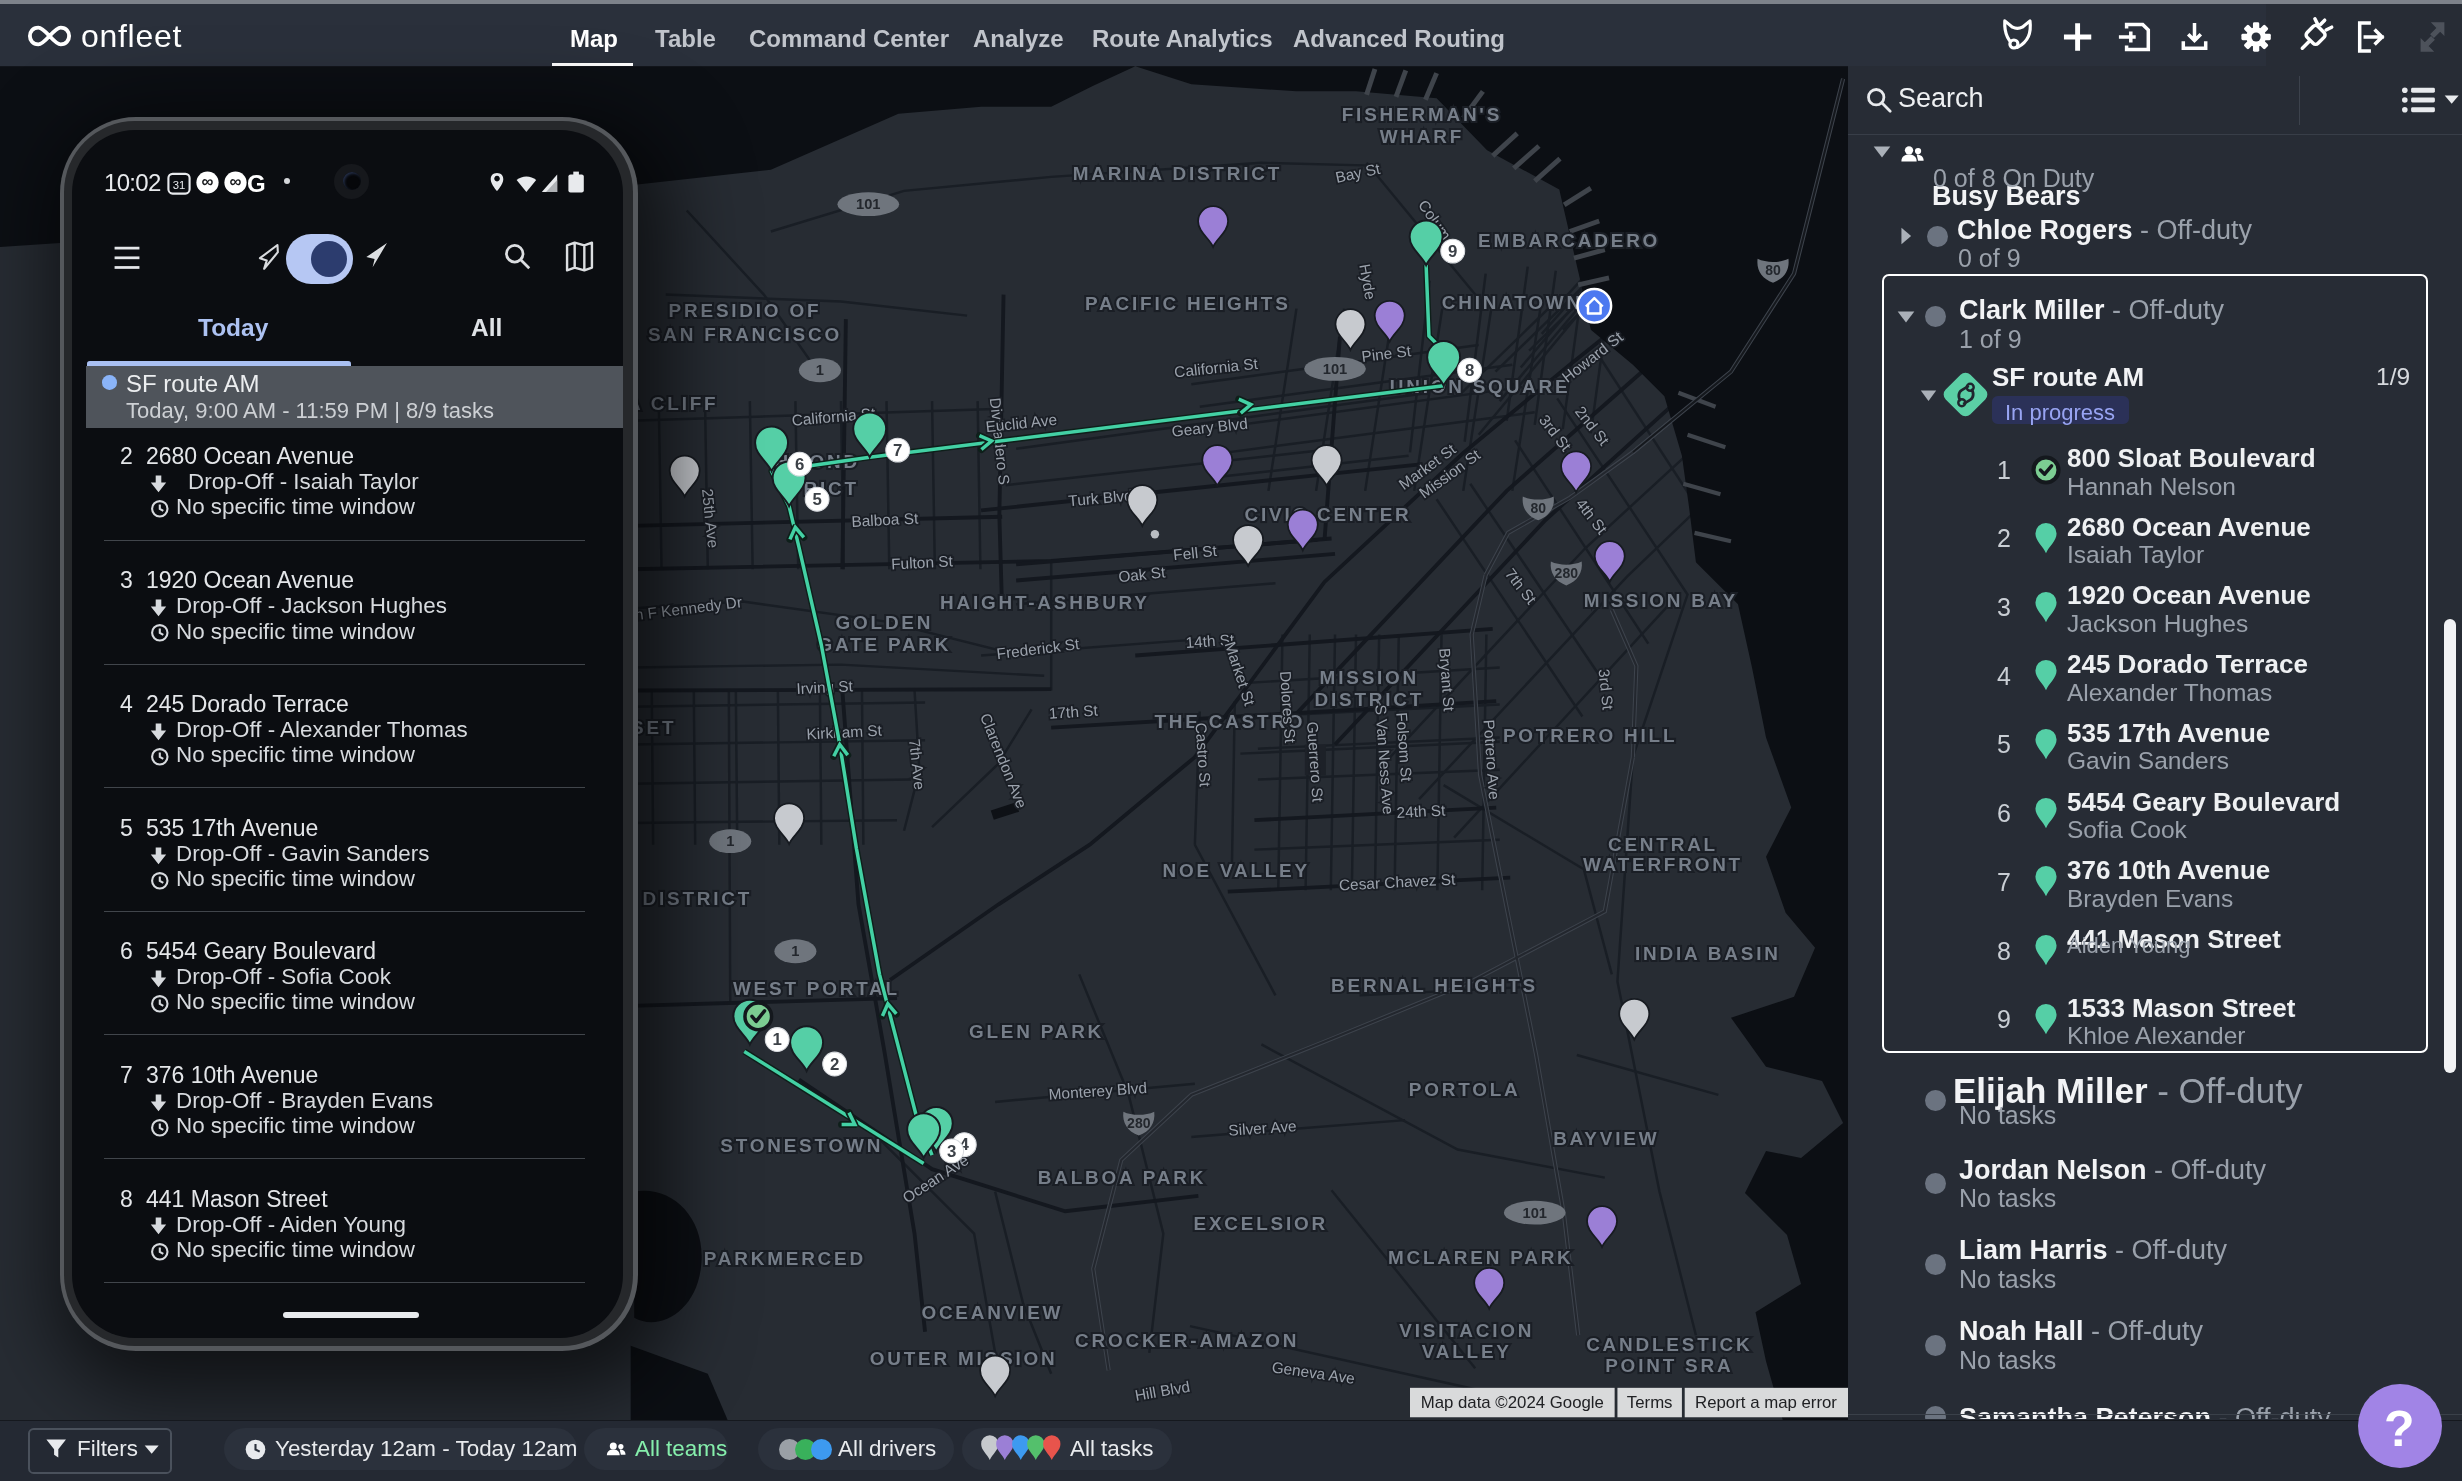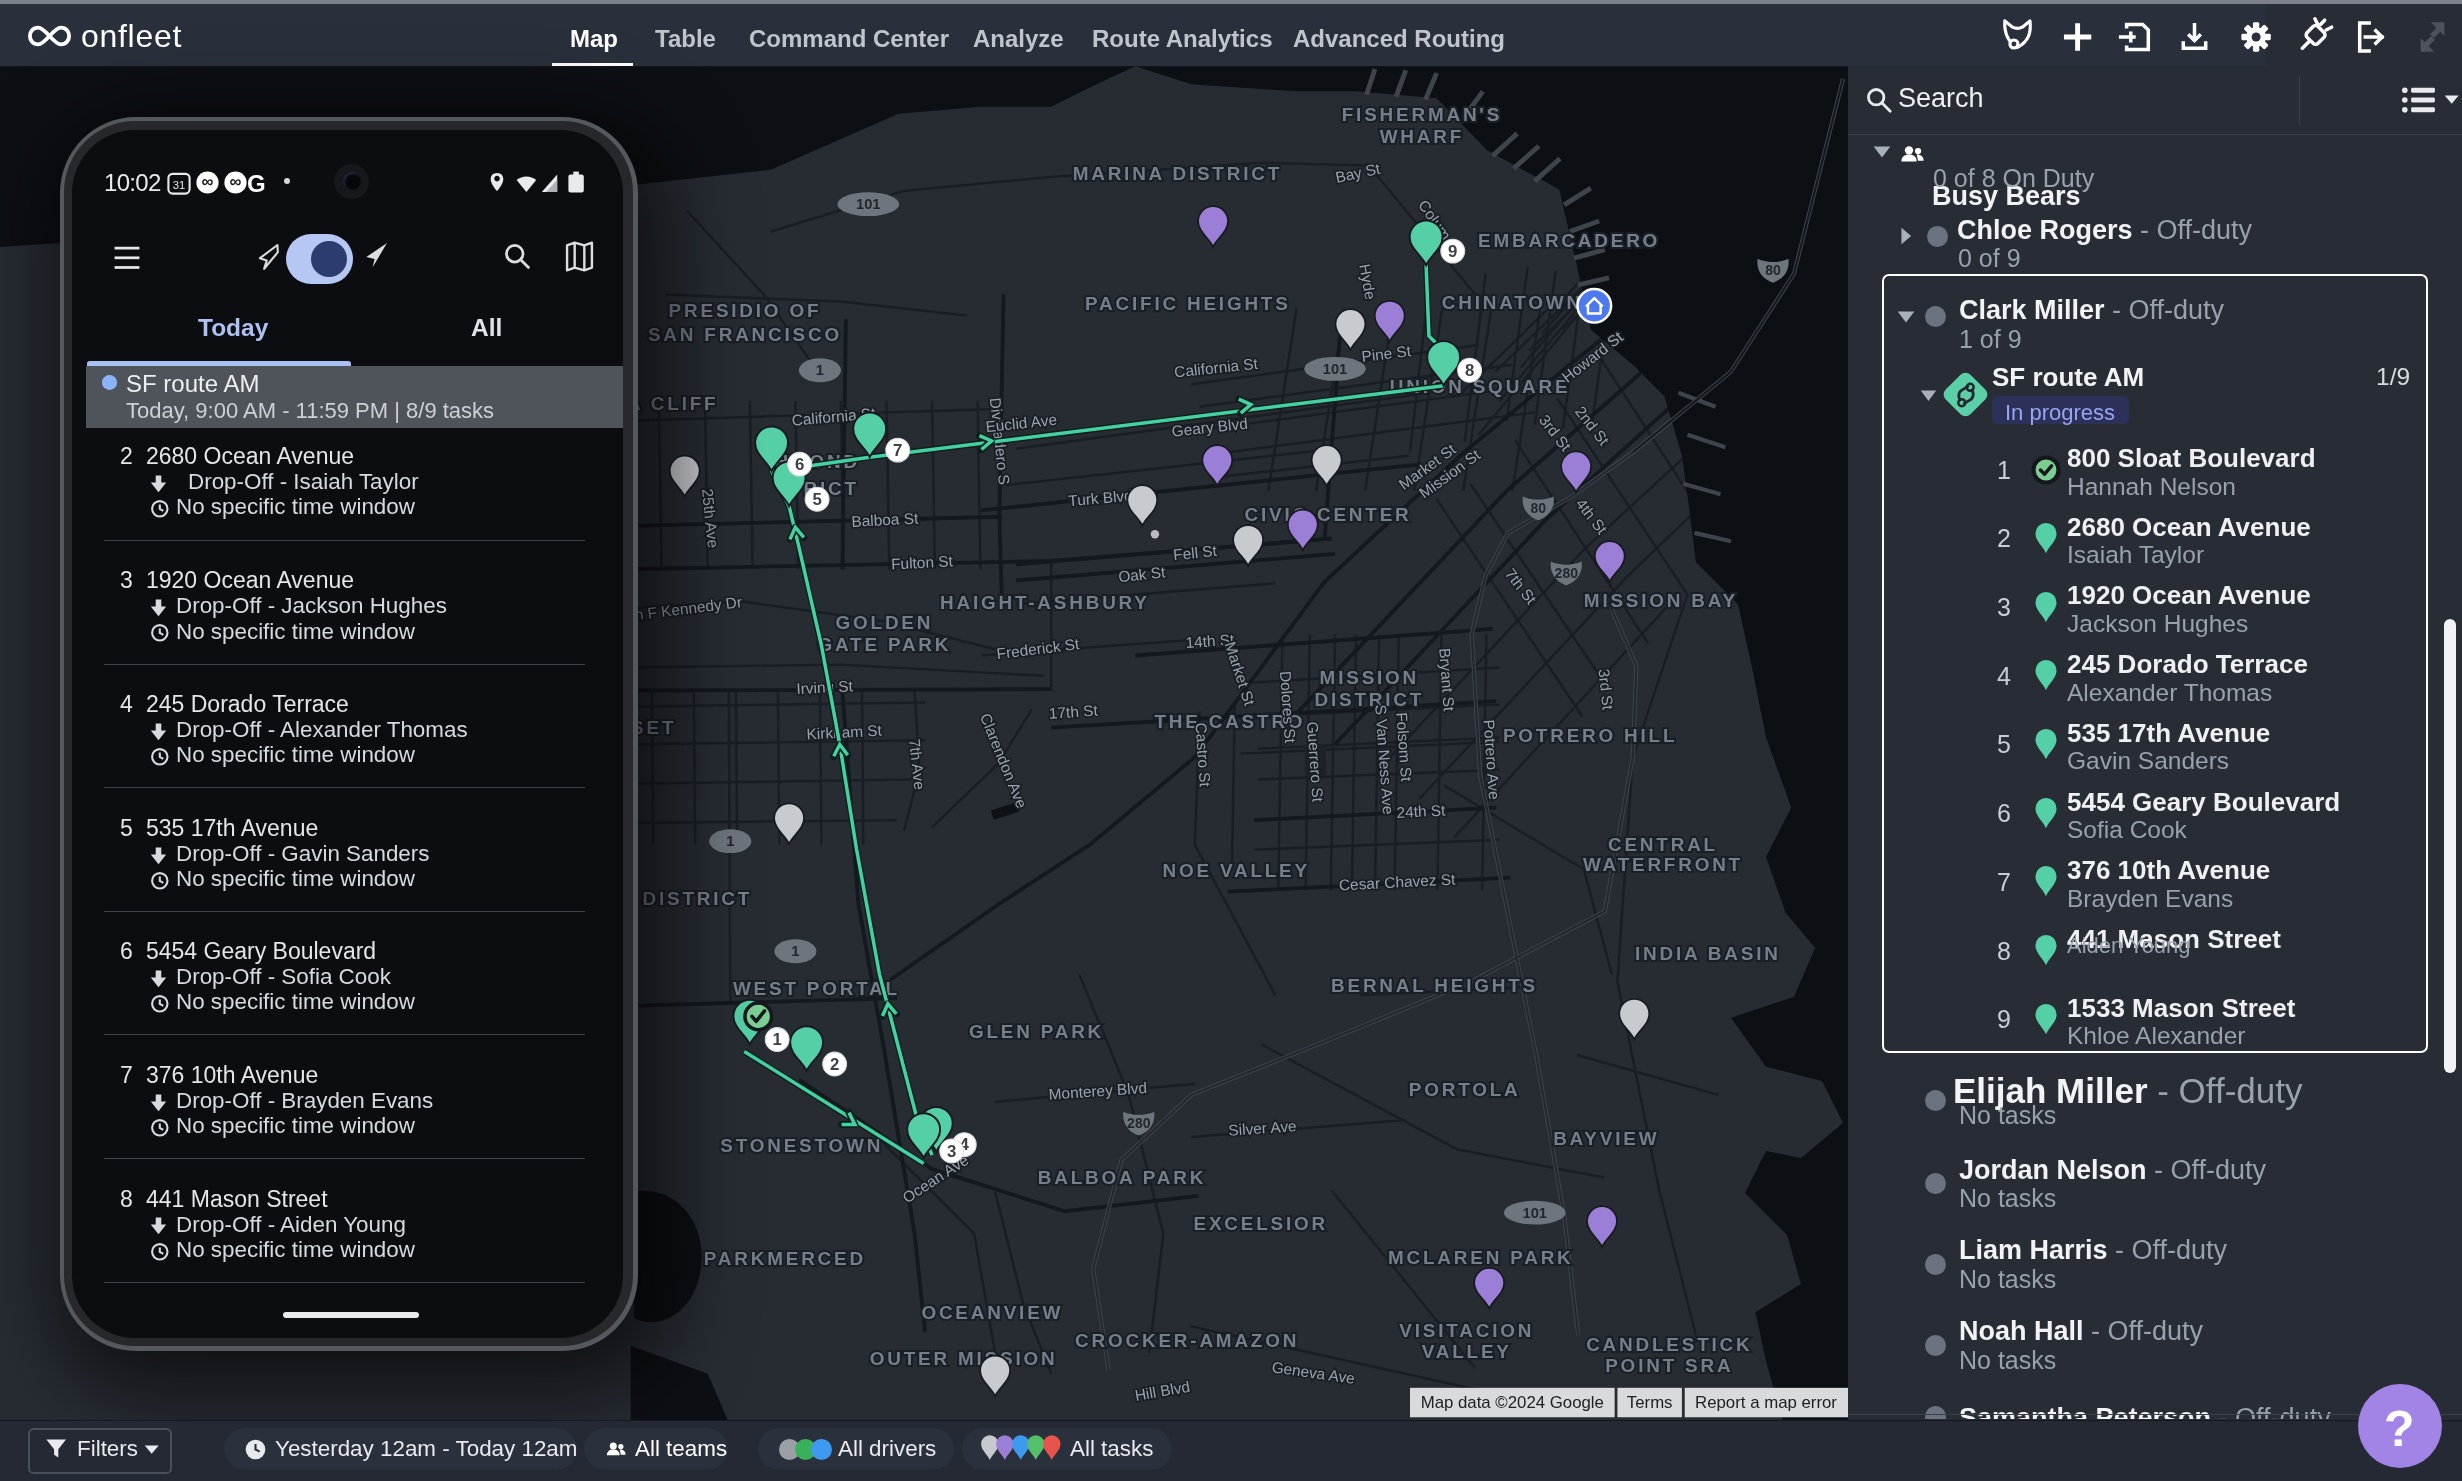--- a/index.html
+++ b/index.html
@@ -736,21 +736,21 @@
 <div class="txt" style="left:275px;top:15.4px;font-size:22.4px;color:#e8eaed;">Yesterday 12am - Today 12am</div>
 <div class="abs" style="left:584px;top:7px;width:144px;height:42px;border-radius:21px;background:#2b313c;"></div>
 <svg class="abs" style="left:605px;top:17.5px;" width="22.4" height="21" viewBox="0 0 36 36">
       <g fill="#fff">
         <circle cx="13" cy="12" r="6"></circle>
         <path d="M2 28 C2 20 8 18 13 18 C18 18 24 20 24 28 Z"></path>
         <circle cx="26" cy="13" r="4.5"></circle>
         <path d="M24 18 C30 18 34 21 34 27 L26 27"></path>
       </g>
     </svg>
-<div class="txt" style="left:635px;top:15.4px;font-size:22.4px;color:#ffffff;">All teams</div>
+<div class="txt" style="left:635px;top:15.4px;font-size:22.4px;color:#86efac;">All teams</div>
 <div class="abs" style="left:758px;top:7px;width:196px;height:42px;border-radius:21px;background:#2b313c;"></div>
 <div class="abs" style="left:779px;top:17.5px;width:21px;height:21px;border-radius:50%;background:#9aa0a6;"></div>
 <div class="abs" style="left:795px;top:17.5px;width:21px;height:21px;border-radius:50%;background:#39b15b;"></div>
 <div class="abs" style="left:811px;top:17.5px;width:21px;height:21px;border-radius:50%;background:#3d9af0;"></div>
 <div class="txt" style="left:838px;top:15.4px;font-size:22.4px;color:#e8eaed;">All drivers</div>
 <div class="abs" style="left:962px;top:7px;width:210px;height:42px;border-radius:21px;background:#2b313c;"></div>
 <svg class="abs" style="left:980px;top:12.6px;" width="19.6" height="28" viewBox="0 0 34 44">
       <path d="M17 43 C13 33 2 26 2 15 A15 15 0 1 1 32 15 C32 26 21 33 17 43 Z" fill="#c6c9cd"></path>
     </svg>
 <svg class="abs" style="left:995px;top:12.6px;" width="19.6" height="28" viewBox="0 0 34 44">

